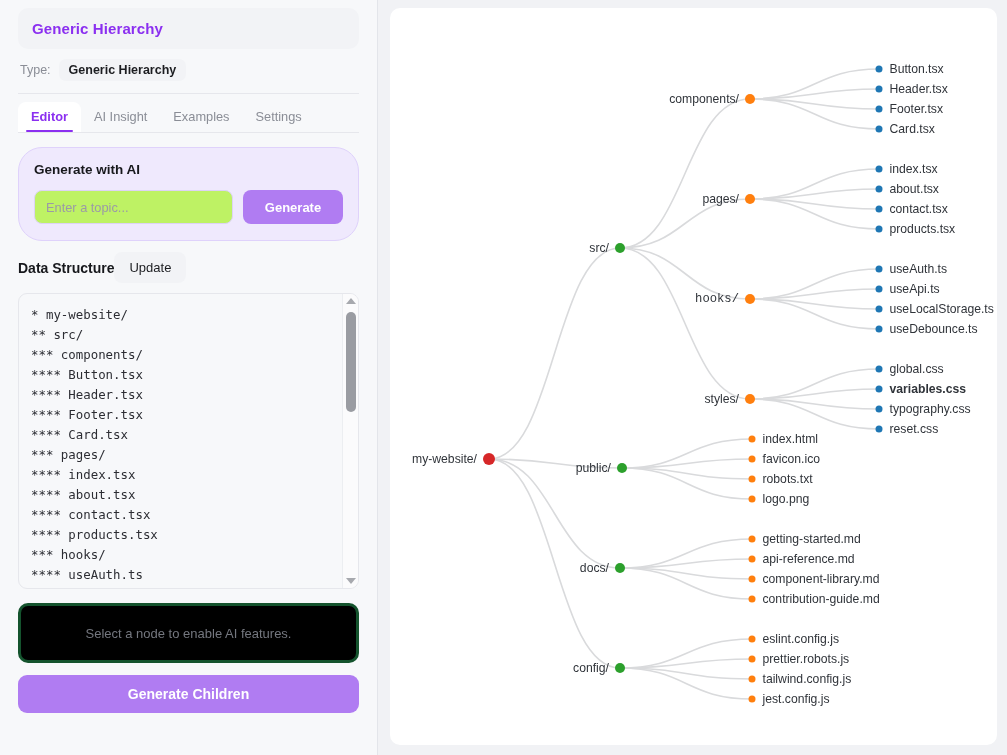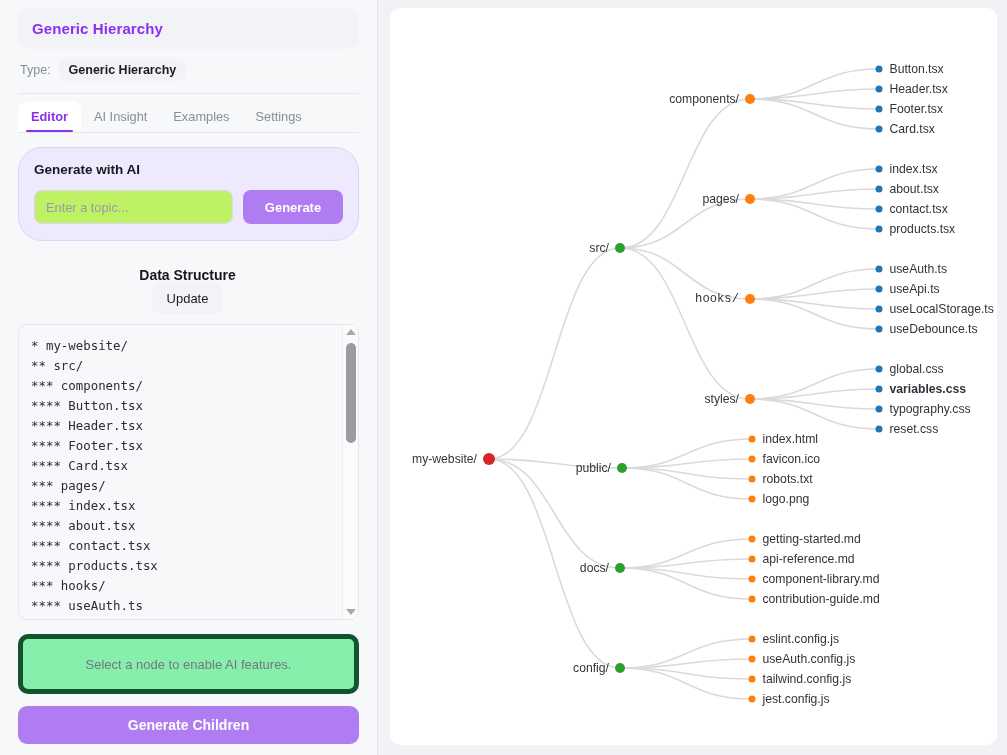--- a/index.html
+++ b/index.html
@@ -72,21 +72,21 @@
   }
   .ai-input::placeholder { color: #9b9aa6; }
   .btn-generate {
     width: 100px; height: 34px; border: none; border-radius: 8px;
     background: #b07cf2; color: #fff; font-size: 13px; font-weight: bold;
     font-family: "Liberation Sans", sans-serif; cursor: pointer;
   }
 
   .ds-row {
     display: flex; align-items: center; justify-content: flex-start;
-    margin-top: 26px; padding-right: 2px; flex-direction: column;
+    margin-top: 11px; padding-right: 2px;
   }
   .ds-title { font-size: 14px; font-weight: bold; color: #17181c; }
   .btn-update {
     background: #f2f3f6; border: none; border-radius: 8px;
     padding: 8px 15px; font-size: 13px; color: #1c1d21;
     font-family: "Liberation Sans", sans-serif; cursor: pointer;
   }
 
   .ta-wrap {
     margin-top: 10px; position: relative;
@@ -117,21 +117,21 @@
   }
   .sb-arrow.up i { border-bottom: 6px solid #a7a9ae; }
   .sb-arrow.down i { border-top: 6px solid #a7a9ae; }
   .sb-thumb {
     position: absolute; left: 3px; width: 10px; top: 18px; height: 100px;
     background: #9a9ca2; border-radius: 5px;
   }
 
   .hint-box {
     margin-top: 14px; height: 60px;
-    background: #86efac; border: 5px solid #14532d; border-radius: 10px;
+    background: #000000; border: 3px solid #14532d; border-radius: 10px;
     display: flex; align-items: center; justify-content: center;
   }
   .hint-text { font-size: 13px; color: #74777f; }
 
   .btn-children {
     margin-top: 12px; height: 38px; width: 100%;
     background: #b07cf2; color: #fff; border: none; border-radius: 9px;
     font-size: 14px; font-weight: bold; font-family: "Liberation Sans", sans-serif;
     cursor: pointer;
   }
@@ -329,19 +329,19 @@
         <div class="node-label right" style="left: 499.5px; top: 421px;">reset.css</div>
         <div class="node-label right" style="left: 372.5px; top: 431px;">index.html</div>
         <div class="node-label right" style="left: 372.5px; top: 451px;">favicon.ico</div>
         <div class="node-label right" style="left: 372.5px; top: 471px;">robots.txt</div>
         <div class="node-label right" style="left: 372.5px; top: 491px;">logo.png</div>
         <div class="node-label right" style="left: 372.5px; top: 531px;">getting-started.md</div>
         <div class="node-label right" style="left: 372.5px; top: 551px;">api-reference.md</div>
         <div class="node-label right" style="left: 372.5px; top: 571px;">component-library.md</div>
         <div class="node-label right" style="left: 372.5px; top: 591px;">contribution-guide.md</div>
         <div class="node-label right" style="left: 372.5px; top: 631px;">eslint.config.js</div>
-        <div class="node-label right" style="left: 372.5px; top: 651px;">useAuth.config.js</div>
+        <div class="node-label right" style="left: 372.5px; top: 651px;">prettier.robots.js</div>
         <div class="node-label right" style="left: 372.5px; top: 671px;">tailwind.config.js</div>
         <div class="node-label right" style="left: 372.5px; top: 691px;">jest.config.js</div>
       </div>
   </div>
 
 </div>
 
 </body></html>

